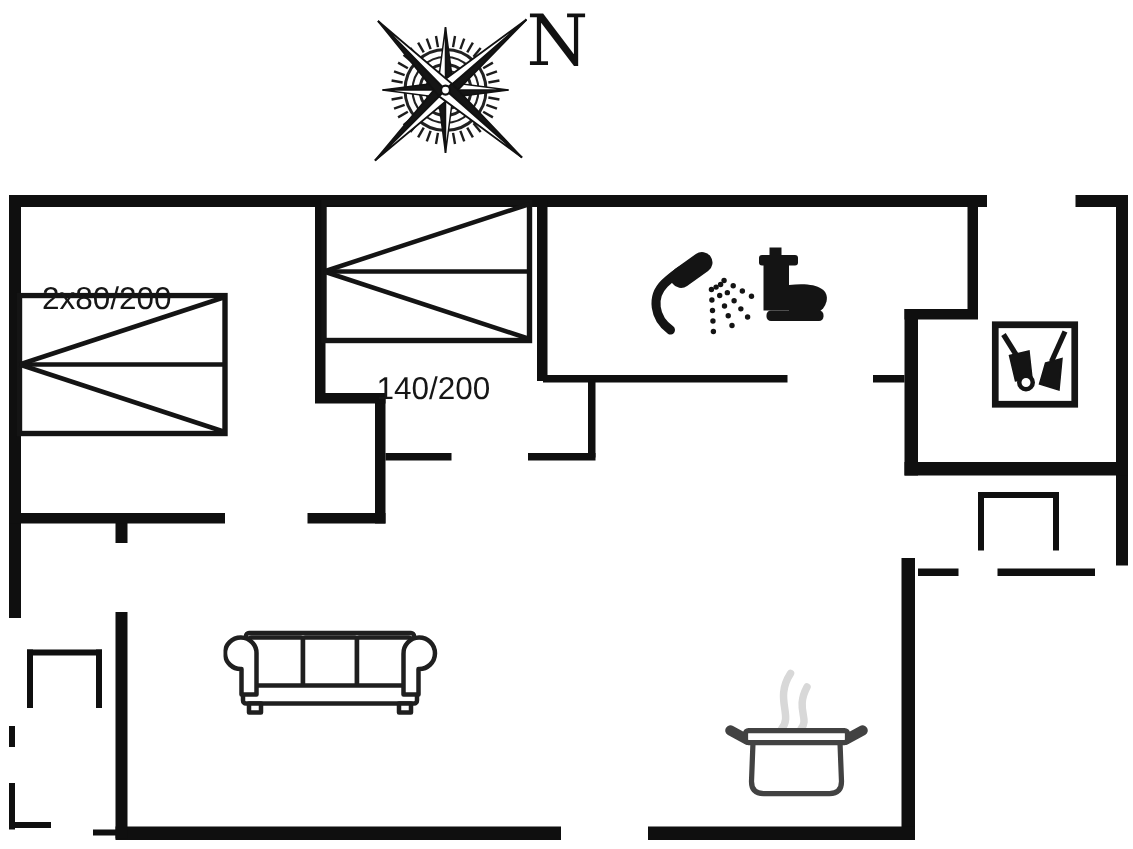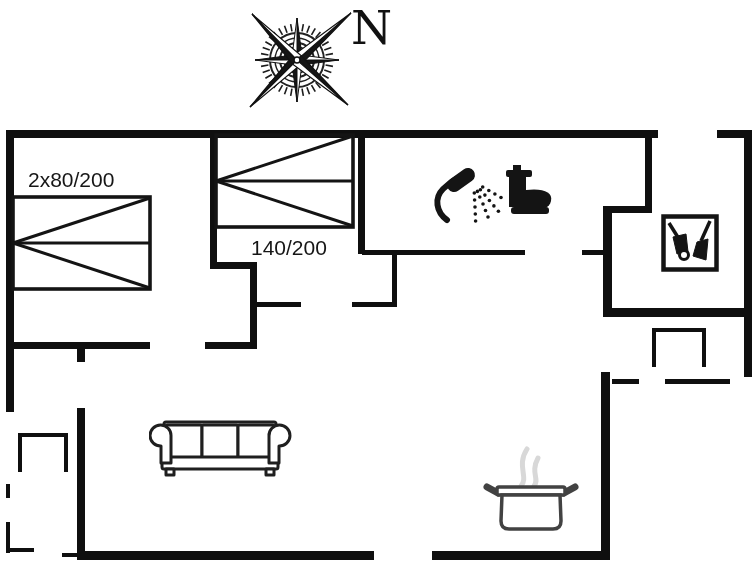--- a/index.html
+++ b/index.html
@@ -127,31 +127,31 @@
   <div class="north">N</div>
 
   <svg style="left:11px;top:195px" width="142" height="97" viewBox="0 0 142 97">
     <g stroke="#141414" fill="none">
       <rect x="2" y="2" width="137" height="92" stroke-width="3.6"></rect>
       <line x1="2" y1="48" x2="139" y2="48" stroke-width="3"></line>
       <line x1="2" y1="48" x2="139" y2="3" stroke-width="3"></line>
       <line x1="2" y1="48" x2="139" y2="93" stroke-width="3"></line>
     </g>
   </svg>
-  <div class="label" style="left:28px;top:168px">2x80/200</div>
+  <div class="label" style="left:28px;top:188px">2x80/200</div>
 
   <svg style="left:214px;top:133px" width="142" height="97" viewBox="0 0 142 97">
     <g stroke="#141414" fill="none">
       <rect x="2" y="2" width="137" height="92" stroke-width="3.6"></rect>
       <line x1="2" y1="48" x2="139" y2="48" stroke-width="3"></line>
       <line x1="2" y1="48" x2="139" y2="3" stroke-width="3"></line>
       <line x1="2" y1="48" x2="139" y2="93" stroke-width="3"></line>
     </g>
   </svg>
-  <div class="label" style="left:251px;top:236px">140/200</div>
+  <div class="label" style="left:251px;top:248px">140/200</div>
 
   <svg style="left:430px;top:160px" width="80" height="72" viewBox="0 0 80 72">
     <g stroke="#141414" fill="none" stroke-linecap="round">
       <path d="M 17,60 C 6,52 4,38 13,29 C 17,25 21,22 26,19" stroke-width="6"></path>
       <path d="M 24,25 L 38,15" stroke-width="14"></path>
     </g>
     <g fill="#141414">
       <circle cx="52.7" cy="27" r="1.8"></circle>
         <circle cx="58.8" cy="30.5" r="1.8"></circle>
         <circle cx="64.9" cy="34" r="1.8"></circle>

